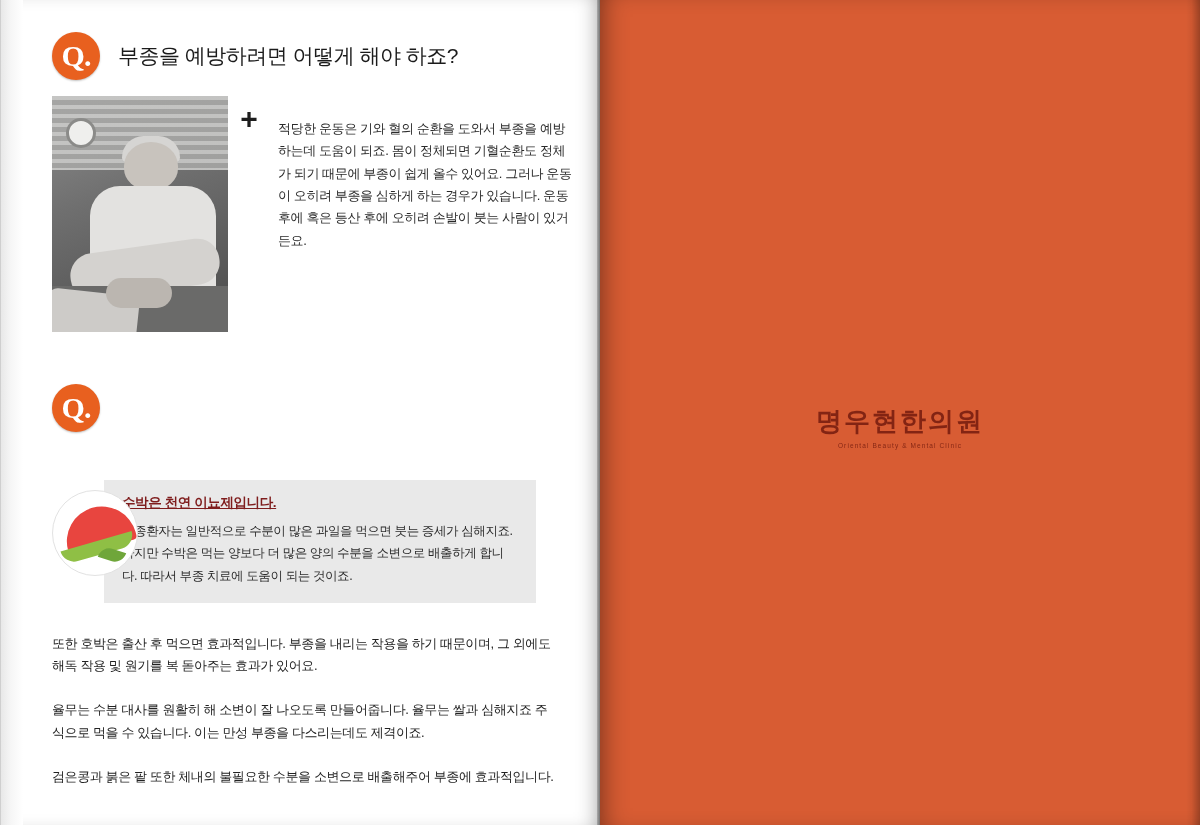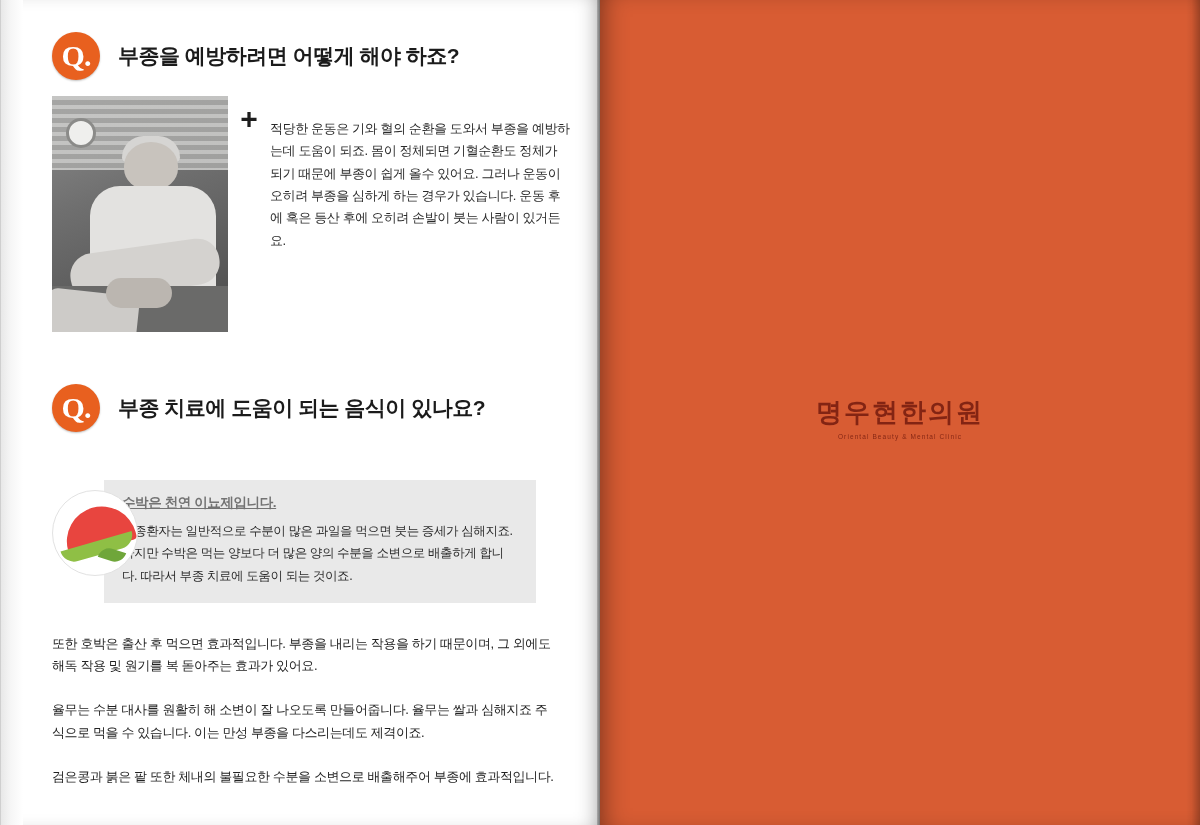--- a/index.html
+++ b/index.html
@@ -68,21 +68,21 @@
     display: flex;
     align-items: center;
     justify-content: center;
     letter-spacing: -1px;
     flex: 0 0 auto;
     box-shadow: 0 1px 2px rgba(0,0,0,0.25);
   }
   .qtext {
     font-size: 21px;
     color: #1b1b1b;
-    font-weight: 700;
+    font-weight: 400;
     letter-spacing: -0.5px;
   }
 
   
   .answer-row {
     display: flex;
     align-items: flex-start;
     gap: 0;
   }
   .photo {
@@ -149,21 +149,21 @@
     font-weight: bold;
     line-height: 1;
     text-align: center;
     padding-top: 8px;
   }
   .answer-text {
     flex: 1 1 auto;
     padding-top: 22px;
   }
   .answer-text p {
-    margin: 0 0 18px 0;
+    margin: 0 0 18px 8px;
     font-size: 13px;
     line-height: 1.72;
     color: #2a2a2a;
     letter-spacing: -0.4px;
   }
   .answer-text p:last-child { margin-bottom: 0; }
 
   
   .callout {
     display: flex;
@@ -205,21 +205,21 @@
     left: 46px; top: 58px;
     width: 26px; height: 12px;
     background: #6fa63a;
     border-radius: 12px 0 12px 0;
     transform: rotate(18deg);
   }
   .callout-body { flex: 1 1 auto; }
   .callout-title {
     font-size: 13.5px;
     font-weight: bold;
-    color: #737373;
+    color: #7f1d1d;
     text-decoration: underline;
     margin: 0 0 8px 0;
     letter-spacing: -0.4px;
   }
   .callout-body p {
     margin: 0;
     font-size: 12.5px;
     line-height: 1.78;
     color: #2c2c2c;
     letter-spacing: -0.4px;
@@ -231,21 +231,21 @@
     font-size: 13px;
     line-height: 1.72;
     color: #222222;
     letter-spacing: -0.4px;
   }
 
   
   .logo {
     position: absolute;
     left: 50%;
-    top: 395px;
+    top: 404px;
     transform: translateX(-50%);
     text-align: center;
     opacity: 0.9;
   }
   .logo-main {
     font-family: "Liberation Serif", serif;
     font-size: 26px;
     font-weight: bold;
     color: #7a1f10;
     letter-spacing: 2px;
@@ -287,21 +287,20 @@
 
         <div class="plus">+</div>
 
         <div class="answer-text">
           <p>적당한 운동은 기와 혈의 순환을 도와서 부종을 예방하는데 도움이 되죠. 몸이 정체되면 기혈순환도 정체가 되기 때문에 부종이 쉽게 올수 있어요. 그러나 운동이 오히려 부종을 심하게 하는 경우가 있습니다. 운동 후에 혹은 등산 후에 오히려 손발이 붓는 사람이 있거든요.</p>
         </div>
       </div>
 
       <div class="qblock" style="margin-top:52px;">
         <div class="qmark">Q.</div>
-        <div class="qtext">부종 치료에 도움이 되는 음식이 있나요?</div>
       </div>
 
       <div class="callout" style="margin-top:48px;">
         <div class="melon">
           <div class="slice"></div>
           <div class="rind"></div>
           <div class="leaf"></div>
         </div>
         <div class="callout-body">
           <div class="callout-title">수박은 천연 이뇨제입니다.</div>

